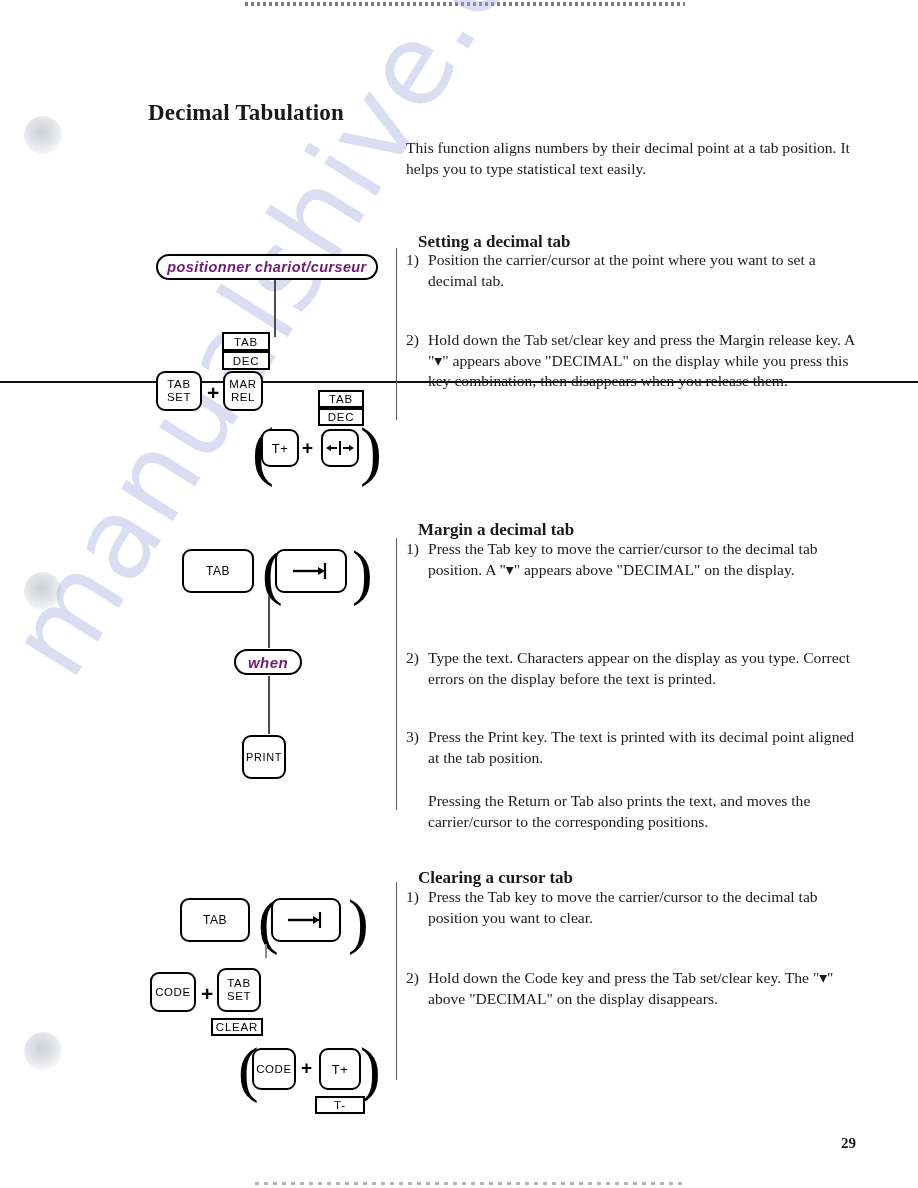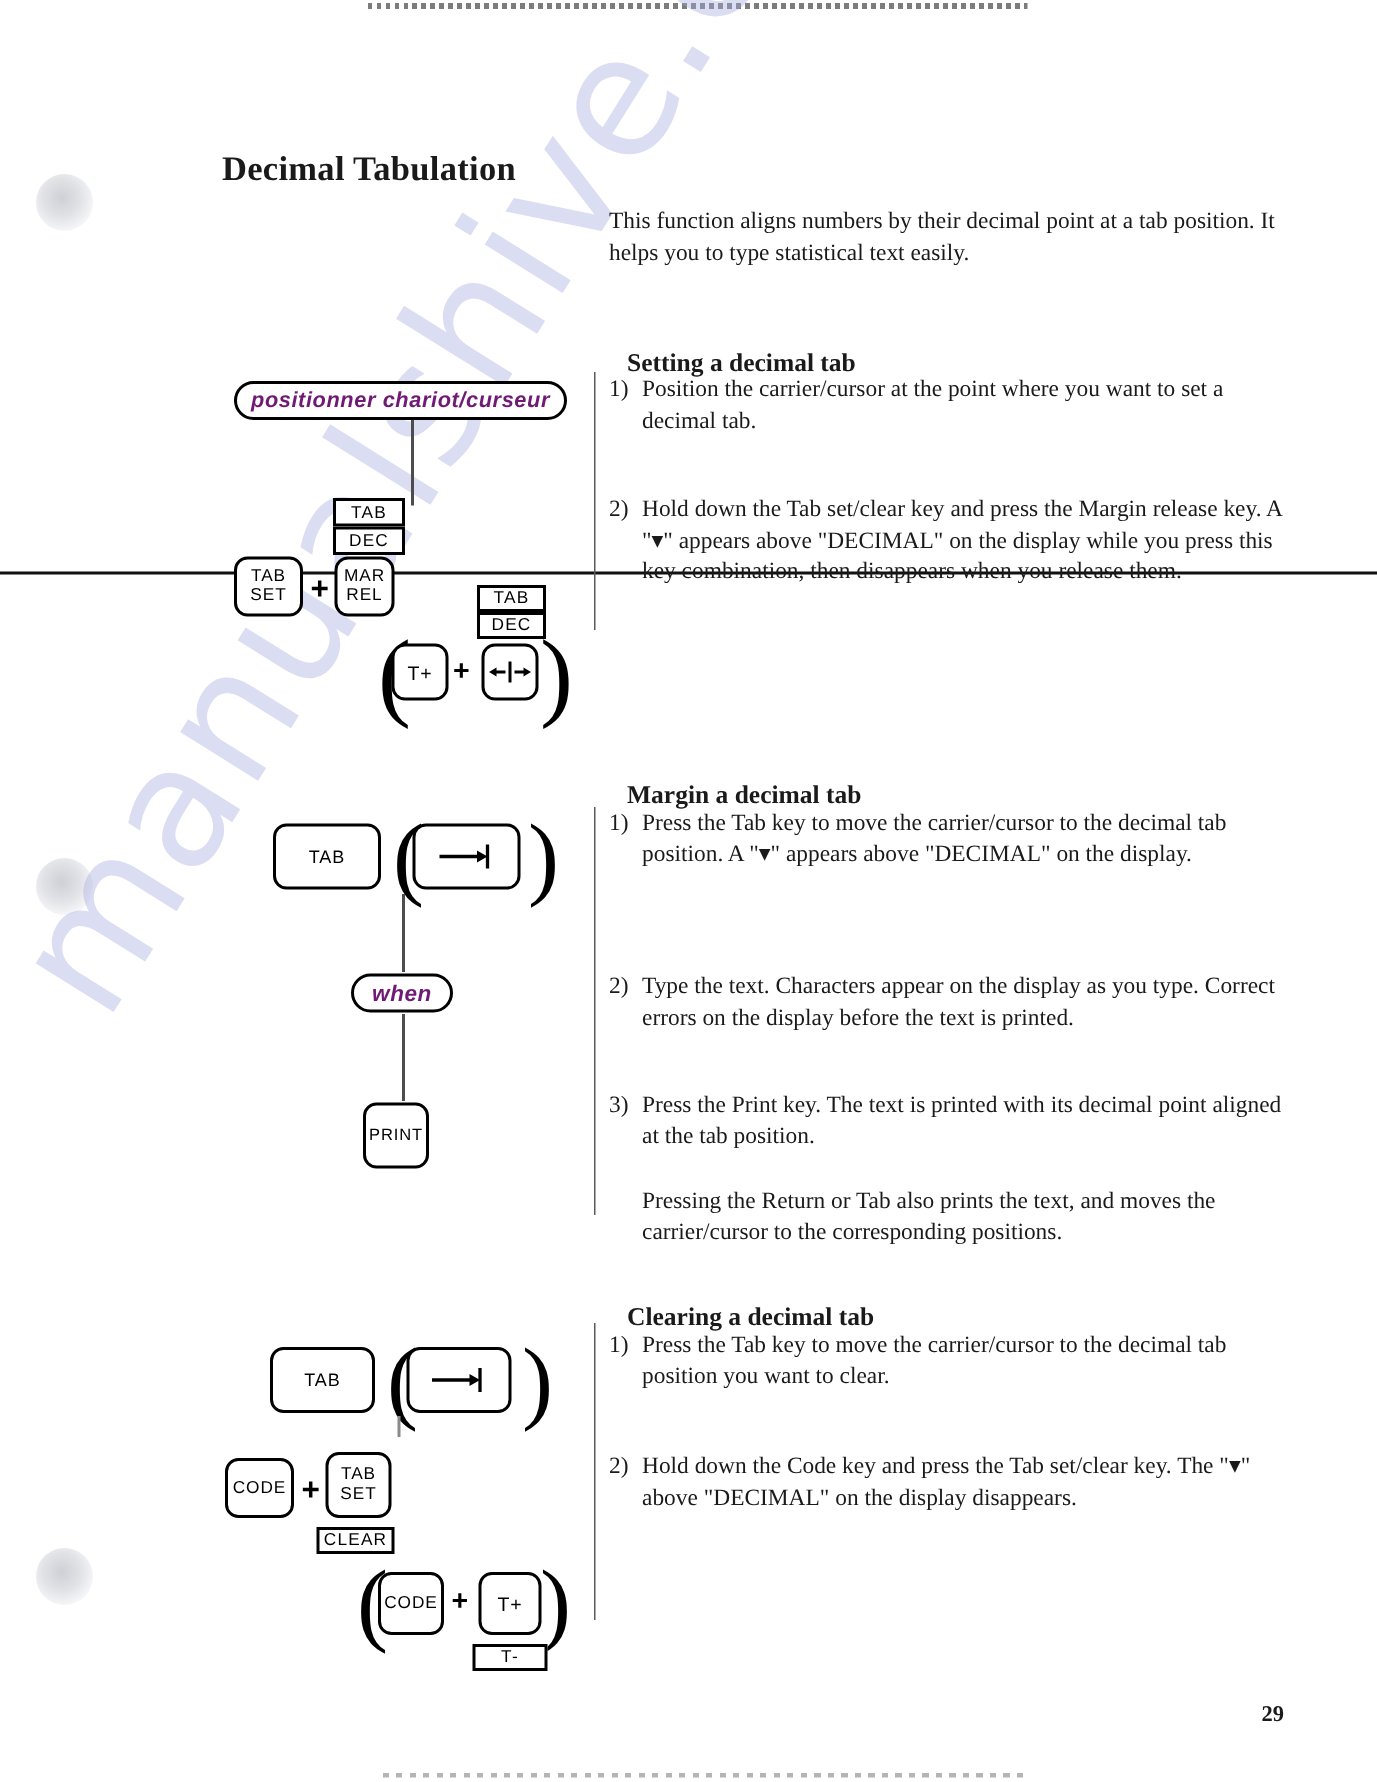--- a/index.html
+++ b/index.html
@@ -270,21 +270,21 @@
     <span class="body">Type the text. Characters appear on the display as you type. Correct errors on the display before the text is printed.</span>
   </div>
 
   <div class="numbered blk-use-3">
     <span class="marker">3)</span>
     <span class="body">Press the Print key. The text is printed with its decimal point aligned at the tab position.</span>
   </div>
 
   <p class="para blk-use-3b">Pressing the Return or Tab also prints the text, and moves the carrier/cursor to the corresponding positions.</p>
 
-  <div class="section-head blk-h-clear">Clearing a decimal tab</div>
+  <div class="section-head blk-h-clear">Clearing a cursor tab</div>
 
   <div class="numbered blk-clr-1">
     <span class="marker">1)</span>
     <span class="body">Press the Tab key to move the carrier/cursor to the decimal tab position you want to clear.</span>
   </div>
 
   <div class="numbered blk-clr-2">
     <span class="marker">2)</span>
     <span class="body">Hold down the Code key and press the Tab set/clear key. The "▾" above "DECIMAL" on the display disappears.</span>
   </div>

